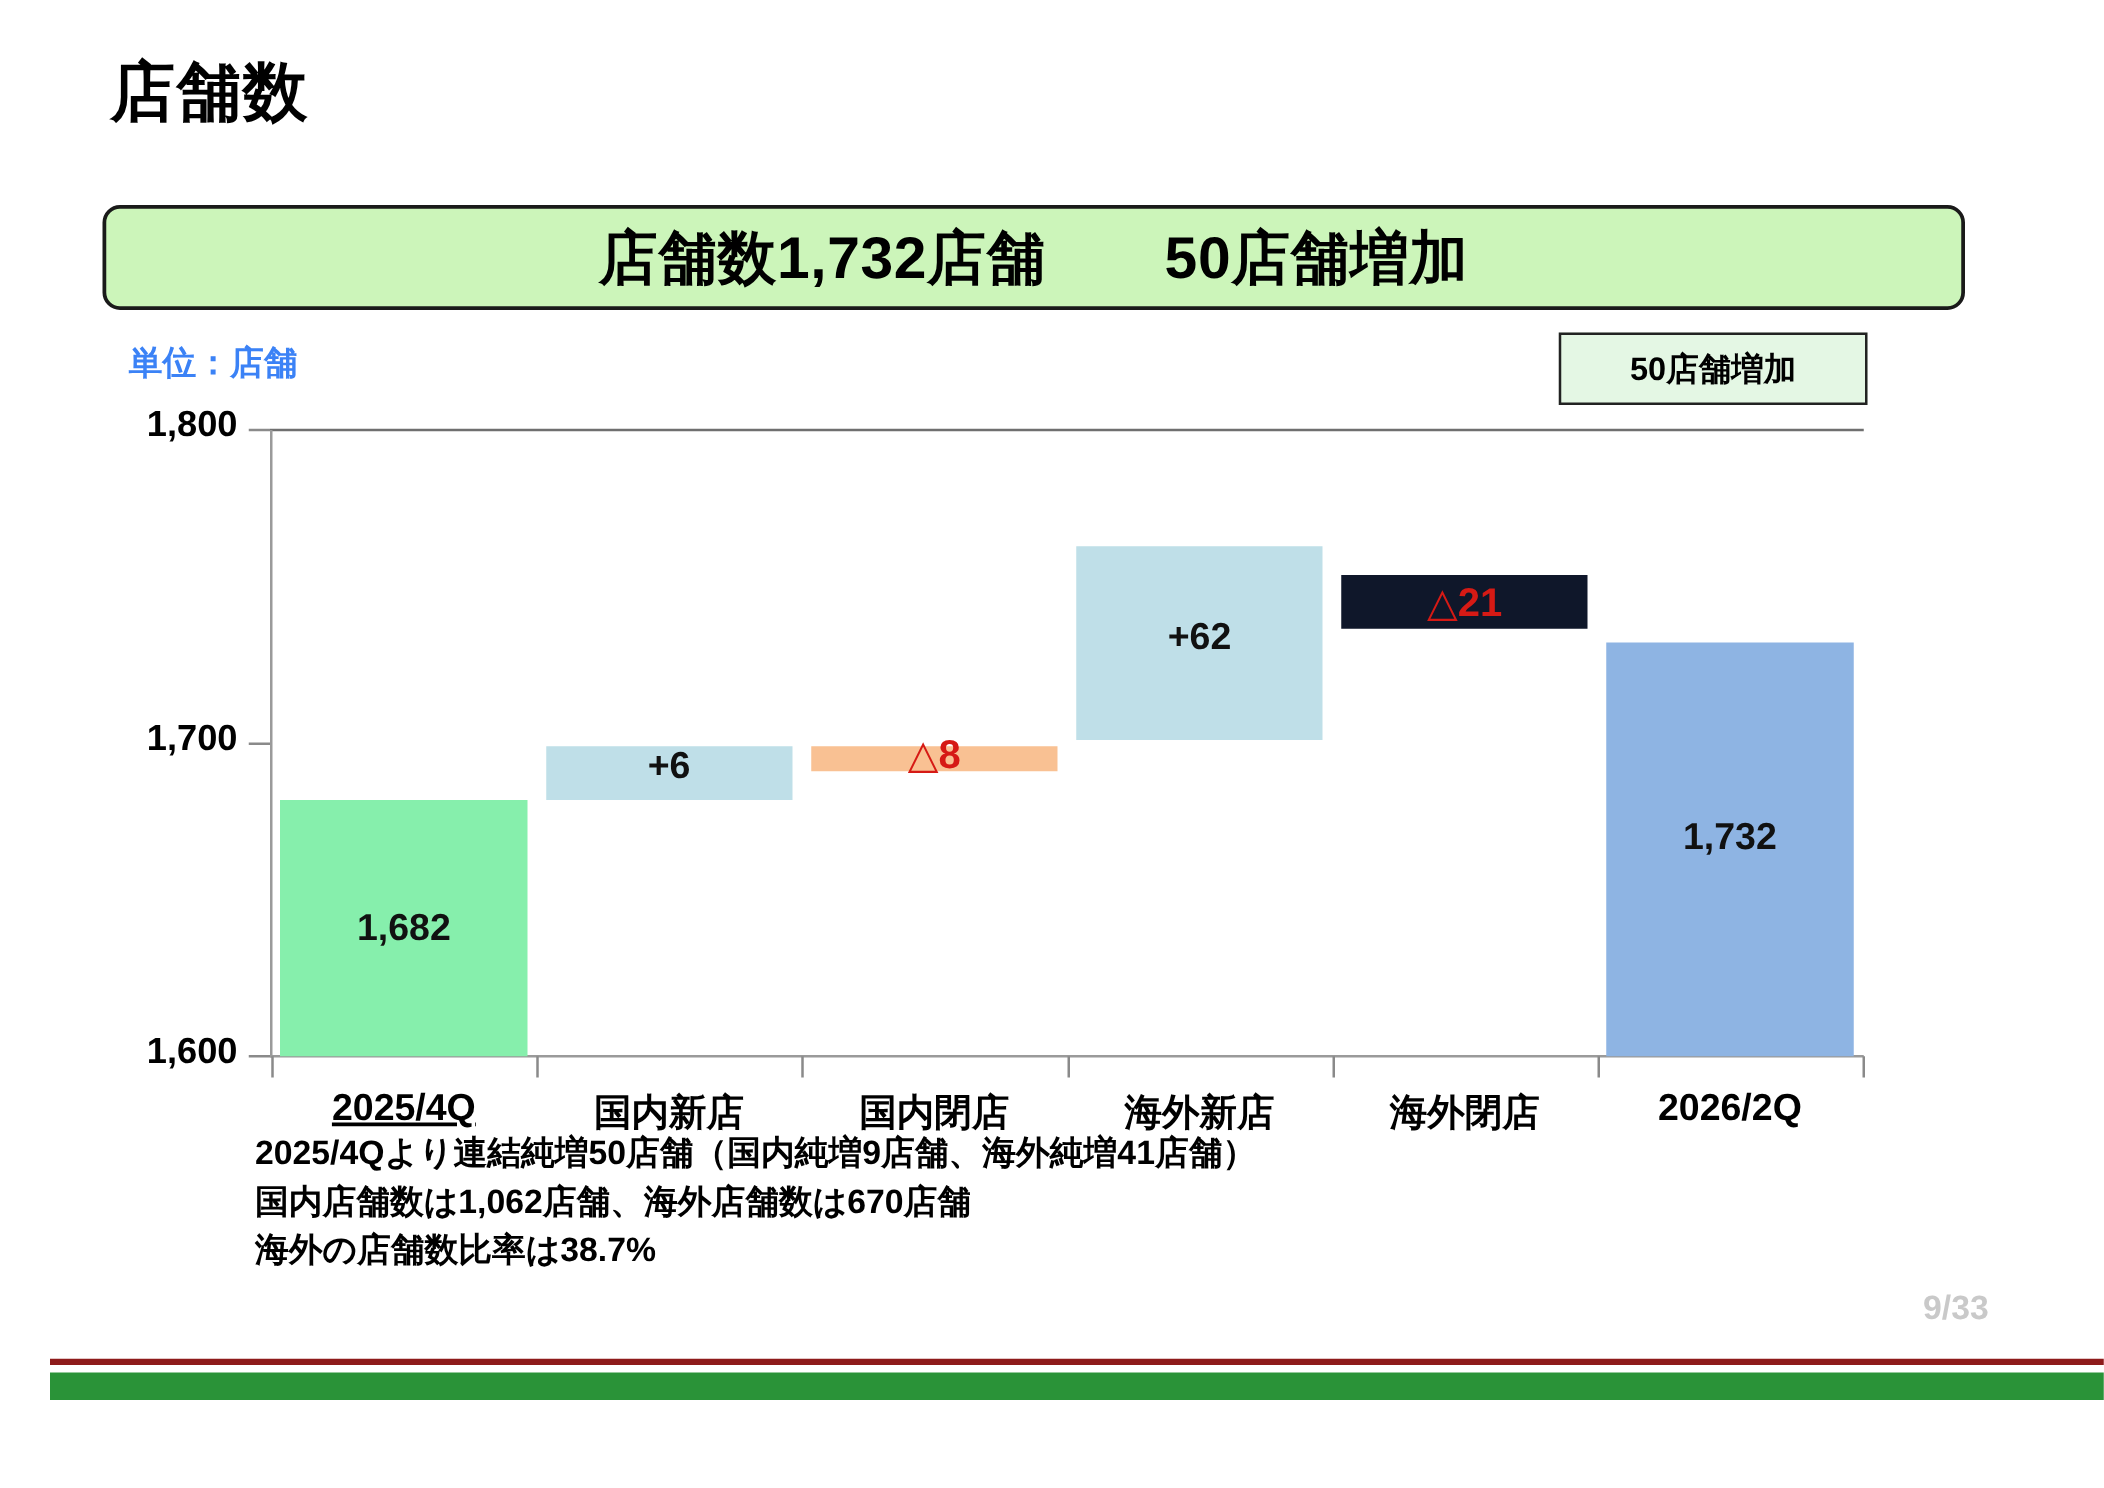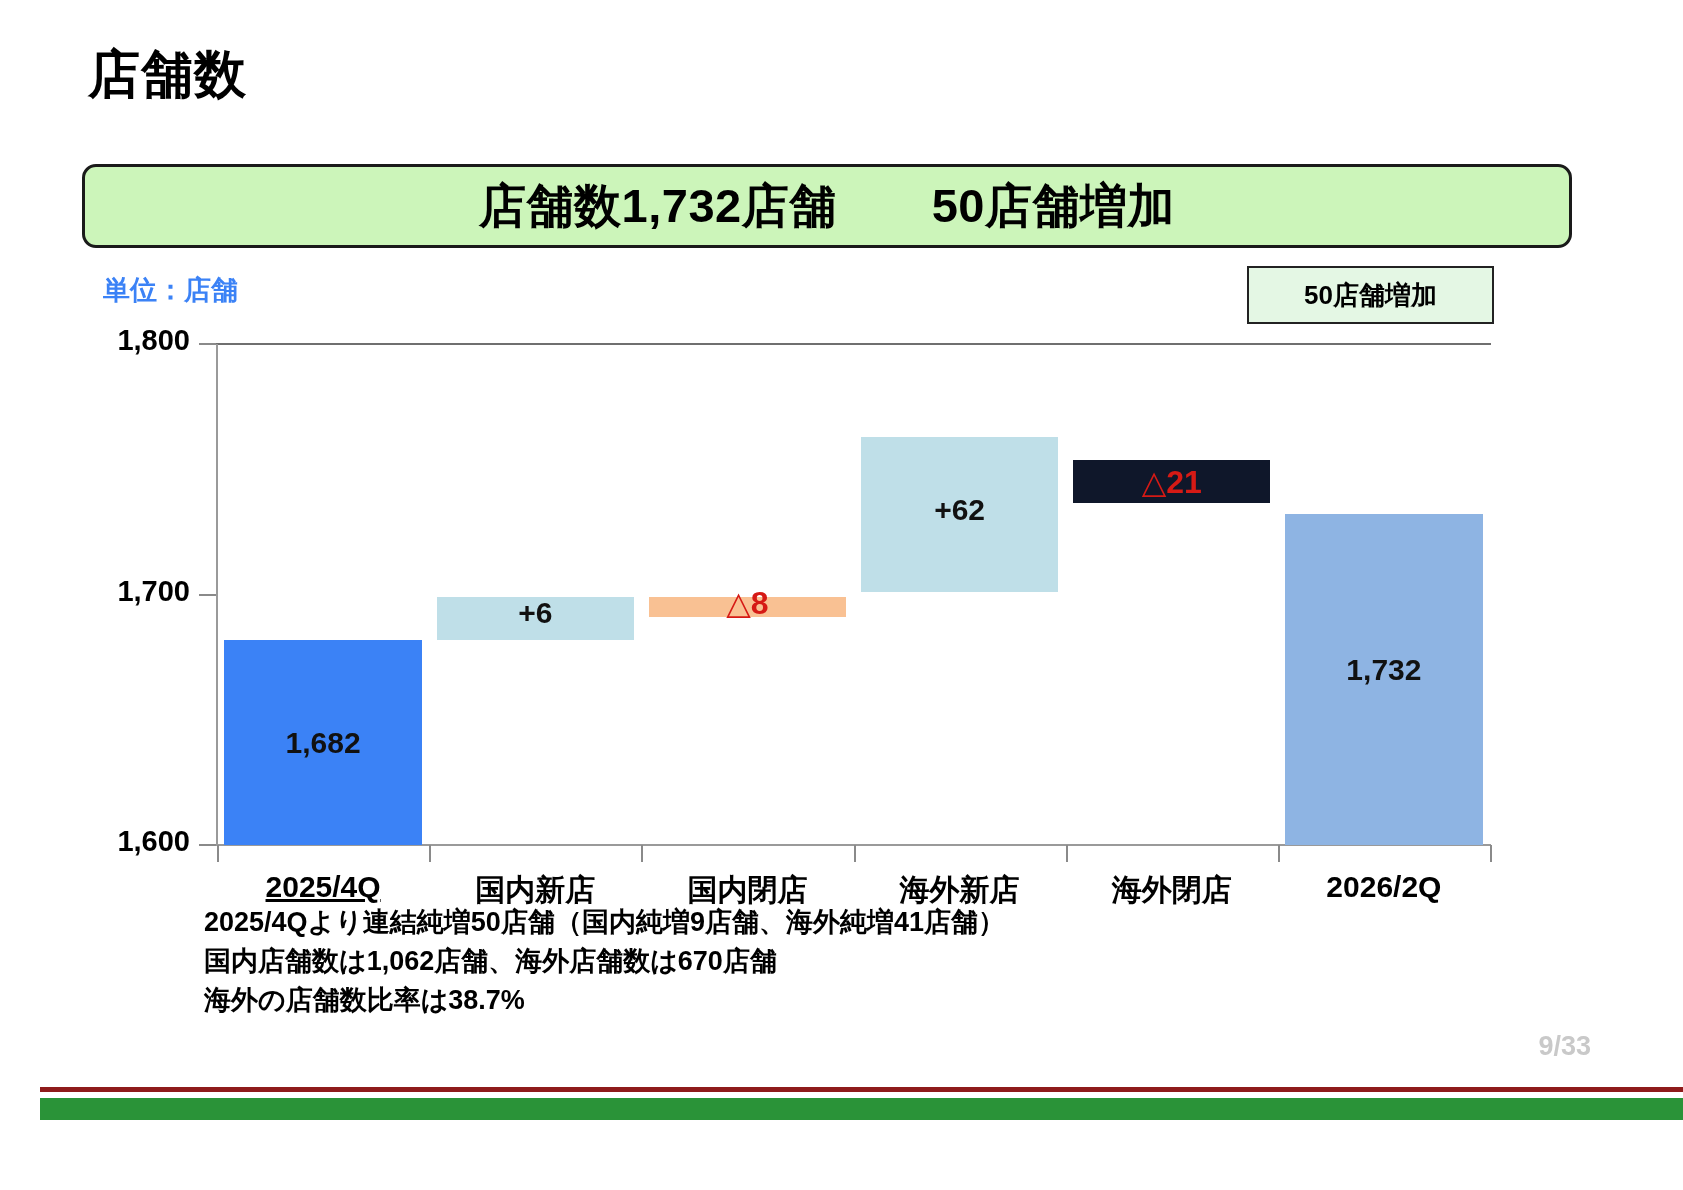--- a/index.html
+++ b/index.html
@@ -241,21 +241,21 @@
   <div id="xtick-container">
       <div class="xtick-mark" style="left: 217px;"></div>
       <div class="xtick-mark" style="left: 429.167px;"></div>
       <div class="xtick-mark" style="left: 641.333px;"></div>
       <div class="xtick-mark" style="left: 853.5px;"></div>
       <div class="xtick-mark" style="left: 1065.67px;"></div>
       <div class="xtick-mark" style="left: 1277.83px;"></div>
       <div class="xtick-mark" style="left: 1490px;"></div>
     </div>
   <div id="bar-container">
-      <div class="bar" style="left: 224.426px; top: 639.59px; width: 197.315px; height: 205.41px; background: #3b82f6;">
+      <div class="bar" style="left: 224.426px; top: 639.59px; width: 197.315px; height: 205.41px; background: #86efac;">
         <div class="bar-label" style="top: 86.2722px;">1,682</div>
       </div>
       <div class="bar" style="left: 436.592px; top: 597.005px; width: 197.315px; height: 42.585px; background: rgb(191, 223, 232);">
         <div class="bar-label" style="top: -0.7075px;">+6</div>
       </div>
       <div class="bar" style="left: 648.759px; top: 597.005px; width: 197.315px; height: 20.04px; background: rgb(249, 193, 147);">
         <div class="bar-label neg" style="top: -12.98px;">△8</div>
       </div>
       <div class="bar" style="left: 860.926px; top: 437px; width: 197.315px; height: 155.31px; background: rgb(191, 223, 232);">
         <div class="bar-label" style="top: 55.655px;">+62</div>

